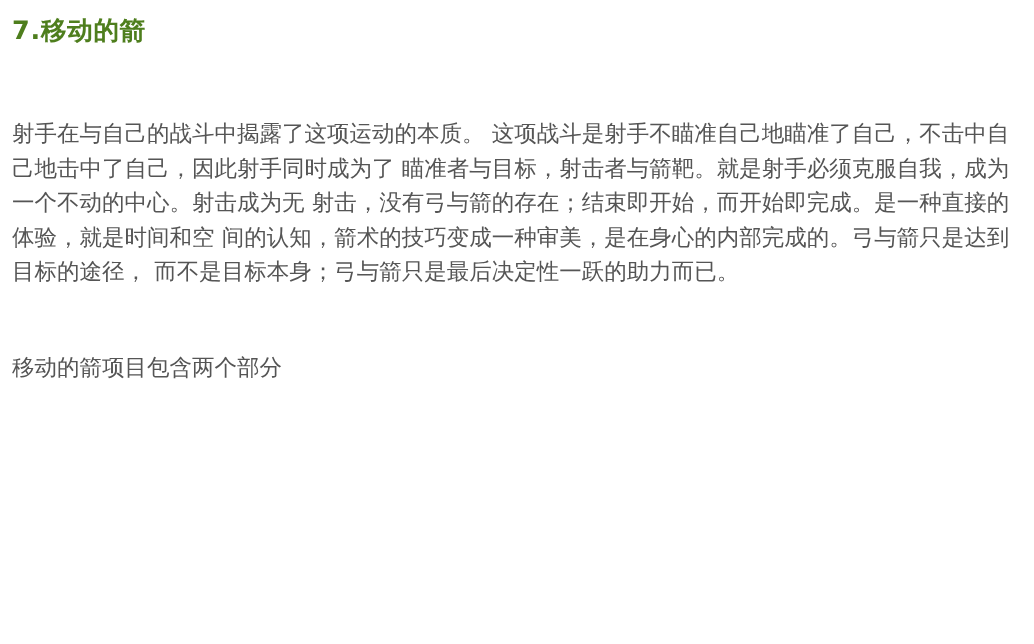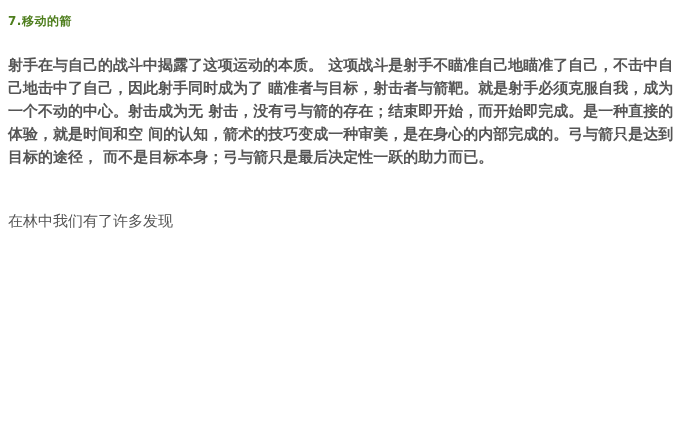--- a/index.html
+++ b/index.html
@@ -15,40 +15,40 @@
   }
   .page {
     box-sizing: border-box;
     width: 689px;
     height: 429px;
     padding: 12px 8px 0 8px;
     background: #ffffff;
   }
   .doc-title {
     margin: 0;
-    font-size: 12px;
+    font-size: 17px;
     line-height: 18px;
     font-weight: bold;
     color: #4e7e1d;
     letter-spacing: 0.5px;
   }
   .doc-paragraph {
     margin: 0;
     font-size: 15px;
     line-height: 23px;
     color: #555555;
     word-break: break-all;
   }
   .doc-paragraph.p1 { margin-top: 42px; }
-  .doc-paragraph.p2 { margin-top: 24px; font-weight: bold; }
+  .doc-paragraph.p2 { margin-top: 48px; }
   .doc-paragraph.p3 { margin-top: 41px; }
 </style>
 </head>
 <body>
 
 <div class="page">
   <h1 class="doc-title">7.移动的箭</h1>
 
 
   <p class="doc-paragraph p2">射手在与自己的战斗中揭露了这项运动的本质。 这项战斗是射手不瞄准自己地瞄准了自己，不击中自己地击中了自己，因此射手同时成为了 瞄准者与目标，射击者与箭靶。就是射手必须克服自我，成为一个不动的中心。射击成为无 射击，没有弓与箭的存在；结束即开始，而开始即完成。是一种直接的体验，就是时间和空 间的认知，箭术的技巧变成一种审美，是在身心的内部完成的。弓与箭只是达到目标的途径， 而不是目标本身；弓与箭只是最后决定性一跃的助力而已。</p>
 
-  <p class="doc-paragraph p3">在林中我们有了许多发现</p>
+  <p class="doc-paragraph p3">移动的箭项目包含两个部分</p>
 </div>
 
 </body></html>

